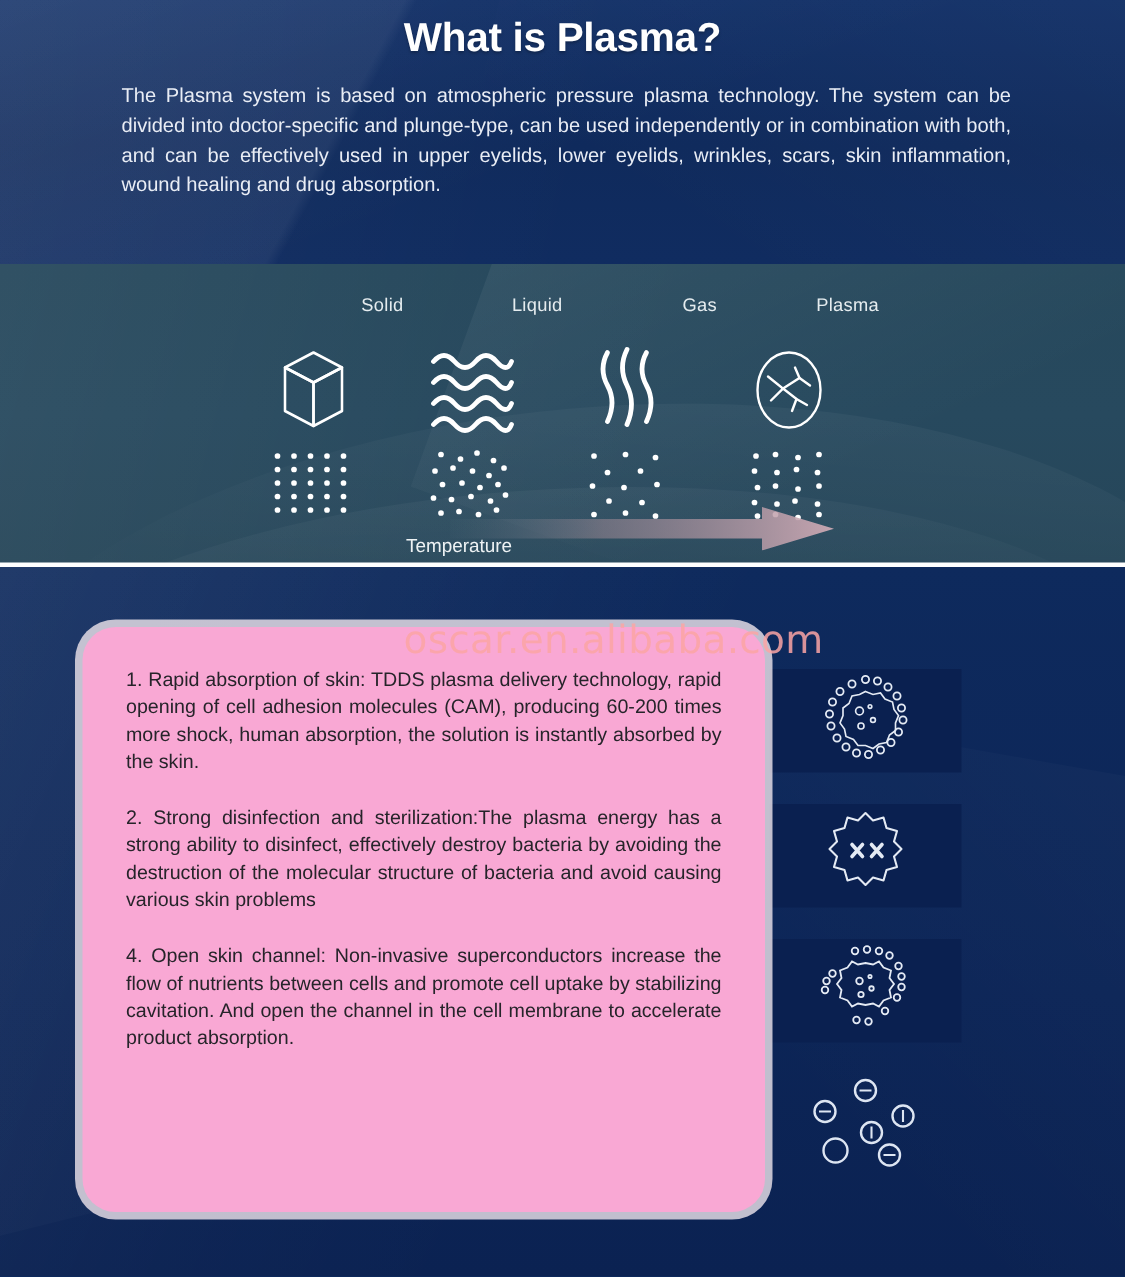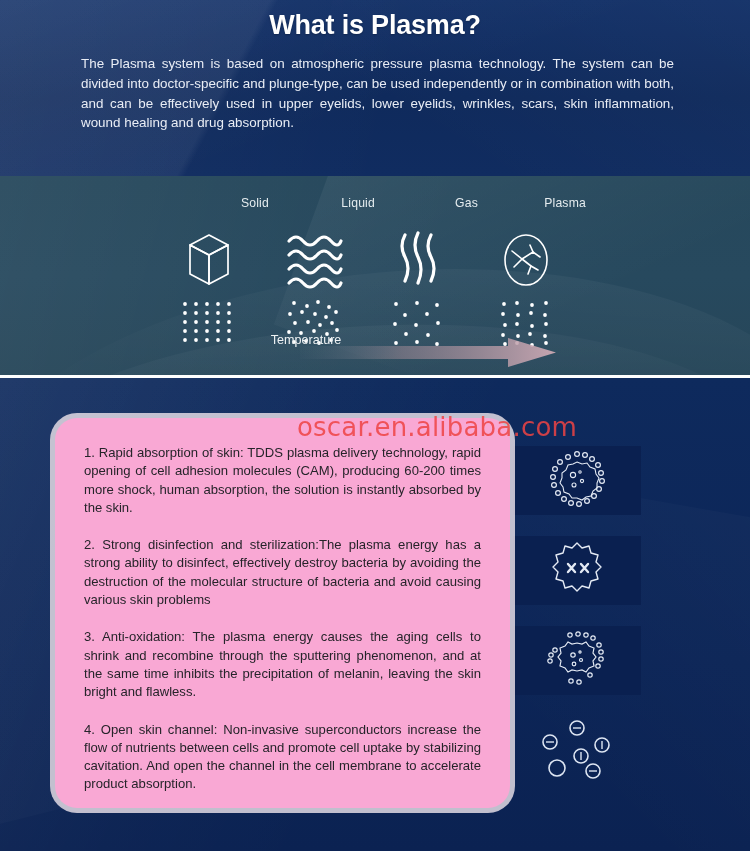--- a/index.html
+++ b/index.html
@@ -68,21 +68,21 @@
   .state-col{position:absolute;top:20px;width:120px;text-align:right;}
   .state-label{color:#e5ecef;font-size:12.2px;letter-spacing:.2px;}
   .state-sym{height:70px;margin-top:15px;display:flex;align-items:center;justify-content:center;}
   .state-dots{height:52px;margin-top:2px;display:flex;align-items:center;justify-content:center;}
 
   .temp-row{position:absolute;left:0;top:155px;width:750px;height:42px;}
   .temp-arrow{
     position:absolute;left:300px;top:7px;width:256px;height:29px;
   }
   .temp-label{
-    position:absolute;left:0;top:143px;width:612px;text-align:center;
+    position:absolute;left:0;top:167px;width:612px;text-align:center;
     color:#eef2f4;font-size:12.6px;line-height:42px;
     box-sizing:border-box;
   }
 
   
   .divider{position:absolute;left:0;top:375px;width:750px;height:3px;background:#ffffff;}
 
   
   .benefits{
     position:absolute;left:0;top:378px;width:750px;height:473px;
@@ -97,23 +97,23 @@
     transform:rotate(-14deg);
   }
   .benefits .bswoosh2{
     position:absolute;right:-220px;top:120px;width:700px;height:460px;
     background:linear-gradient(215deg,rgba(255,255,255,.03),rgba(255,255,255,0) 60%);
     transform:rotate(10deg);
   }
 
   .watermark{
     position:absolute;left:269px;top:412px;
-    font-size:26px;color:#ef4444;opacity:.85;letter-spacing:.2px;
+    font-size:26px;color:#fca5a5;opacity:.85;letter-spacing:.2px;
     font-family:"DejaVu Sans", sans-serif;
-    white-space:nowrap;z-index:6;margin-left:28px;
+    white-space:nowrap;z-index:6;
   }
 
   .card{
     position:absolute;left:55px;top:418px;width:455px;height:390px;
     background:#f9a8d4;
     border-radius:22px;
     box-sizing:border-box;
     padding:26px 29px 0 29px;
     box-shadow:0 0 0 5px rgba(226,218,228,.85);
     z-index:5;
@@ -432,17 +432,16 @@
         </g>
       </svg>
     </span>
   </div>
 
   <div class="watermark">oscar.en.alibaba.com</div>
 
   <div class="card">
     <p>1. Rapid absorption of skin: TDDS plasma delivery technology, rapid opening of cell adhesion molecules (CAM), producing 60-200 times more shock, human absorption, the solution is instantly absorbed by the skin.</p>
     <p>2. Strong disinfection and sterilization:The plasma energy has a strong ability to disinfect, effectively destroy bacteria by avoiding the destruction of the molecular structure of bacteria and avoid causing various skin problems</p>
-    <p>3. Anti-oxidation: The plasma energy causes the aging cells to shrink and recombine through the sputtering phenomenon, and at the same time inhibits the precipitation of melanin, leaving the skin bright and flawless.</p>
     <p>4. Open skin channel: Non-invasive superconductors increase the flow of nutrients between cells and promote cell uptake by stabilizing cavitation. And open the channel in the cell membrane to accelerate product absorption.</p>
   </div>
 
 </div>
 
 </body></html>

